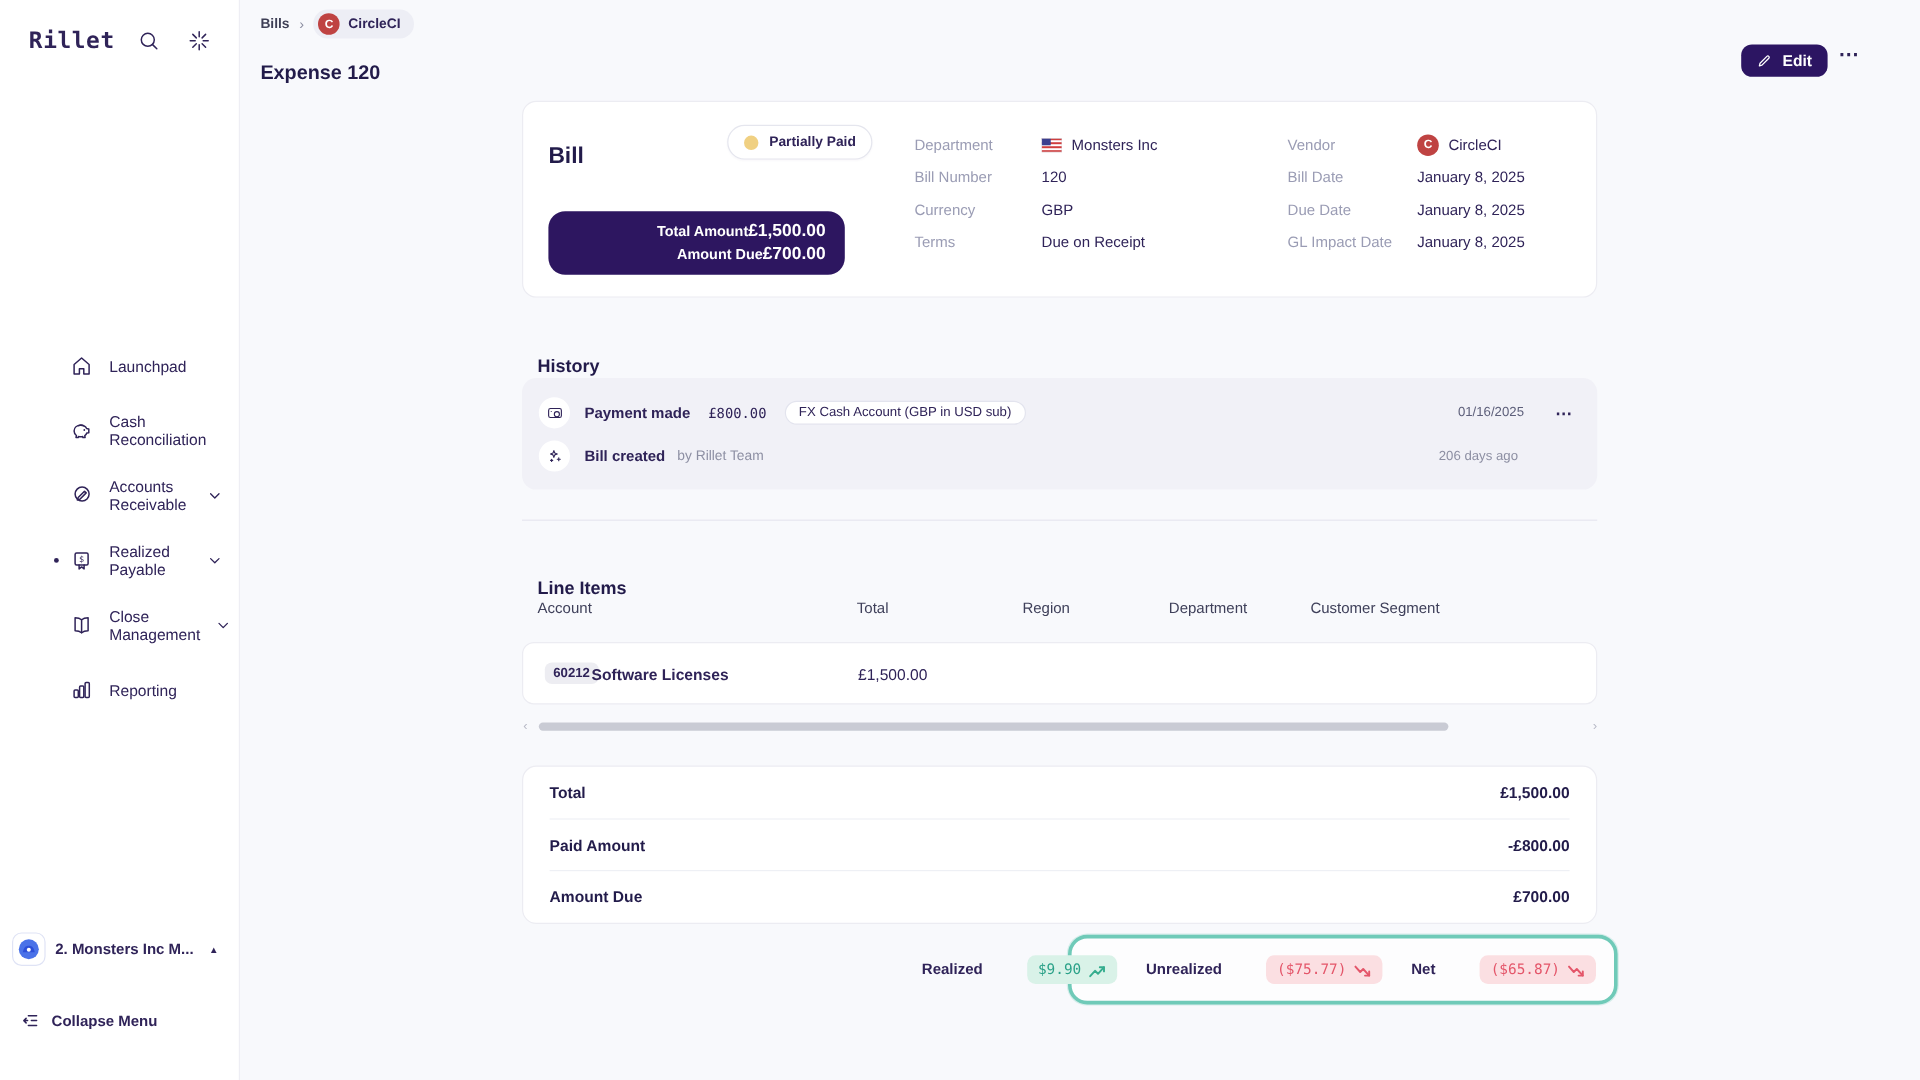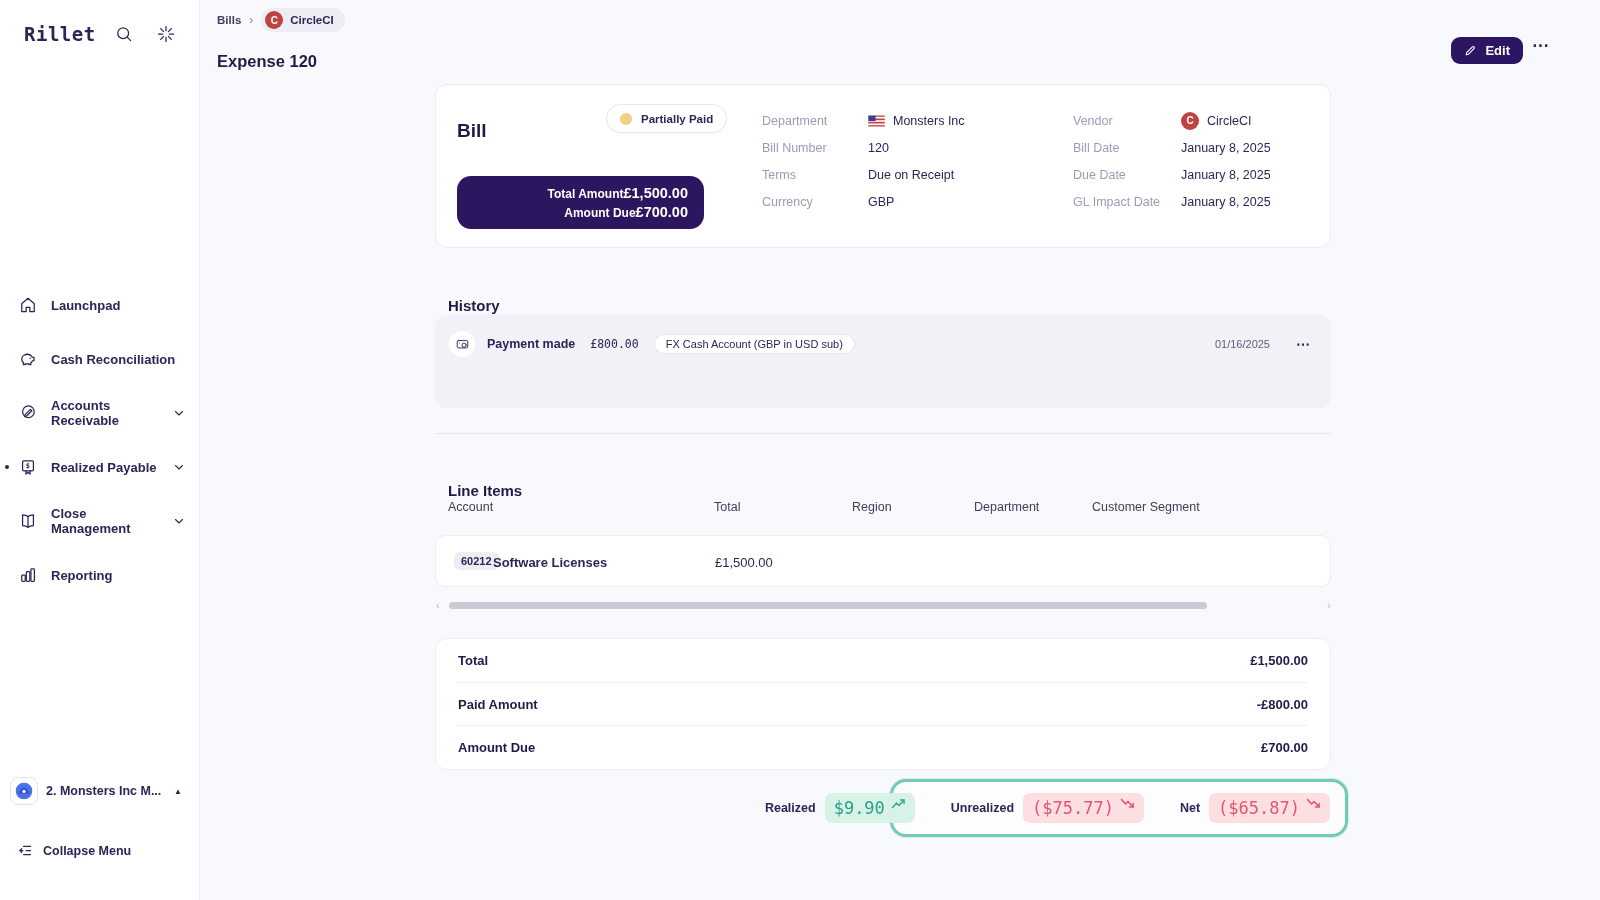--- a/index.html
+++ b/index.html
@@ -14,21 +14,21 @@
   .stroke-ic { fill:none; stroke:#2f2358; stroke-width:1.5; stroke-linecap:round; stroke-linejoin:round; }
 
   
   .sidebar { position:absolute; left:0; top:0; width:200px; height:900px; background:#ffffff; border-right:1px solid #eeeef4; z-index:3; }
   .side-top { position:absolute; top:20px; left:24px; width:152px; height:28px; display:flex; align-items:center; }
   .logo { font-family:"DejaVu Sans Mono", monospace; font-size:19px; font-weight:700; color:#2f2358; letter-spacing:0.5px; }
   .top-icon { margin-left:auto; cursor:pointer; }
   .top-icon + .top-icon { margin-left:22px; }
 
   .nav { position:absolute; top:291px; left:0; right:0; display:flex; flex-direction:column; gap:26px; }
-  .nav-item { position:relative; display:flex; align-items:center; gap:13px; height:28px; padding:0 14px 0 18px; font-size:13px; font-weight:700; color:#2f2358; cursor:pointer; }
+  .nav-item { position:relative; display:flex; align-items:center; gap:13px; height:28px; padding:0 14px 0 18px; font-size:13px; font-weight:400; color:#2f2358; cursor:pointer;margin-left:40px; }
   .nav-item .chev { margin-left:auto; }
   .active-dot { position:absolute; left:5px; top:50%; transform:translateY(-50%); width:4px; height:4px; border-radius:50%; background:#2f2358; }
 
   .workspace { position:absolute; left:10px; bottom:95px; display:flex; align-items:center; gap:8px; cursor:pointer; width:180px; }
   .ws-avatar { width:28px; height:28px; border-radius:8px; border:1px solid #dfe3f5; background:#fff; display:flex; align-items:center; justify-content:center; }
   .ws-label { font-size:12.5px; font-weight:700; color:#2f2358; white-space:nowrap; overflow:hidden; }
   .ws-caret { margin-left:auto; font-size:8px; color:#2f2358; padding-right:8px; }
 
   .collapse { position:absolute; left:18px; bottom:42px; display:flex; align-items:center; gap:10px; font-size:12.5px; font-weight:600; color:#2f2358; cursor:pointer; }
 
@@ -99,24 +99,24 @@
   .sb-arrow { font-size:11px; color:#b7b9c6; line-height:1; cursor:pointer; flex:none; }
   .sb-track { position:relative; flex:1; height:7px; margin:0 3px; }
   .sb-thumb { position:absolute; left:6px; top:0; width:86%; height:7px; background:#c9cbd4; border-radius:99px; cursor:grab; }
 
   
   .totals-card { top:638px; height:132px; padding:0 22px; display:flex; flex-direction:column; }
   .total-row { flex:1; display:flex; align-items:center; justify-content:space-between; font-size:13px; font-weight:700; color:#221b4a; }
   .total-row + .total-row { border-top:1px solid #eef0f5; }
 
   
-  .fx-box { position:absolute; top:779px; left:690px; width:458px; height:58px; background:#fdfdfe; border:3px solid #6fcab8; border-radius:16px; display:flex; align-items:center; justify-content:flex-end; gap:36px; padding-right:15px; box-shadow:0 0 0 1px rgba(111,202,184,.25); }
+  .fx-box { position:absolute; top:779px; left:690px; width:458px; height:58px; background:#fdfdfe; border:3px solid #6fcab8; border-radius:16px; display:flex; align-items:center; justify-content:flex-end; gap:24px; padding-right:15px; box-shadow:0 0 0 1px rgba(111,202,184,.25); }
   .fx-item { display:flex; align-items:center; gap:9px; }
   .fx-label { font-size:12.5px; font-weight:600; color:#2f2358; }
-  .fx-pill { display:flex; align-items:flex-start; gap:6px; font-family:"DejaVu Sans Mono", monospace; font-size:17px; padding:5px 9px; border-radius:7px; }
+  .fx-pill { display:flex; align-items:flex-end; gap:6px; font-family:"DejaVu Sans Mono", monospace; font-size:12px; padding:5px 9px; border-radius:7px;margin-left:28px; }
   .fx-pill.green { background:#d9f2e8; color:#2aa188; }
   .fx-pill.red { background:#fbdfe2; color:#e4566a; }
 </style>
 </head>
 <body>
 
 <aside class="sidebar">
   <div class="side-top">
     <span class="logo">Rillet</span>
     <span class="top-icon">
@@ -288,26 +288,26 @@
                 </svg>
               </span>
             <span>Monsters Inc</span>
           </span>
         </div>
         <div class="det-row">
           <span class="det-label">Bill Number</span>
           <span class="det-value">120</span>
         </div>
         <div class="det-row">
+          <span class="det-label">Currency</span>
+          <span class="det-value">GBP</span>
+        </div>
+        <div class="det-row">
           <span class="det-label">Terms</span>
           <span class="det-value">Due on Receipt</span>
-        </div>
-        <div class="det-row">
-          <span class="det-label">Currency</span>
-          <span class="det-value">GBP</span>
         </div>
       </div>
       <div class="det-col c2">
         <div class="det-row">
           <span class="det-label">Vendor</span>
           <span class="det-value">
             <span class="mini-avatar">C</span>
             <span>CircleCI</span>
           </span>
         </div>
@@ -336,20 +336,33 @@
             <circle cx="14.5" cy="13" r="3.4"></circle>
             <path d="M7 9.5h.01"></path>
           </svg>
       </span>
       <span class="h-label">Payment made</span>
       <span class="h-amount">£800.00</span>
       <span class="h-tag">FX Cash Account (GBP in USD sub)</span>
       <span class="h-right">
         <span class="h-meta">01/16/2025</span>
         <span class="h-dots">⋯</span>
+      </span>
+    </div>
+    <div class="h-row">
+      <span class="icon-circle">
+        <svg width="15" height="15" viewBox="0 0 24 24" class="stroke-ic">
+            <path d="M10.5 4l1.2 3.3 3.3 1.2-3.3 1.2-1.2 3.3-1.2-3.3L6 8.5l3.3-1.2z"></path>
+            <path d="M17 13.5v4M15 15.5h4M7.5 15.5v3M6 17h3"></path>
+          </svg>
+      </span>
+      <span class="h-label">Bill created</span>
+      <span class="h-by">by Rillet Team</span>
+      <span class="h-right">
+        <span class="h-meta dim">206 days ago</span>
       </span>
     </div>
   </section>
 
   <div class="divider"></div>
 
   <h3 class="sec-title li-title">Line Items</h3>
   <div class="li-cols">
     <span class="li-col" style="left:13px">Account</span>
     <span class="li-col" style="left:279px">Total</span>

